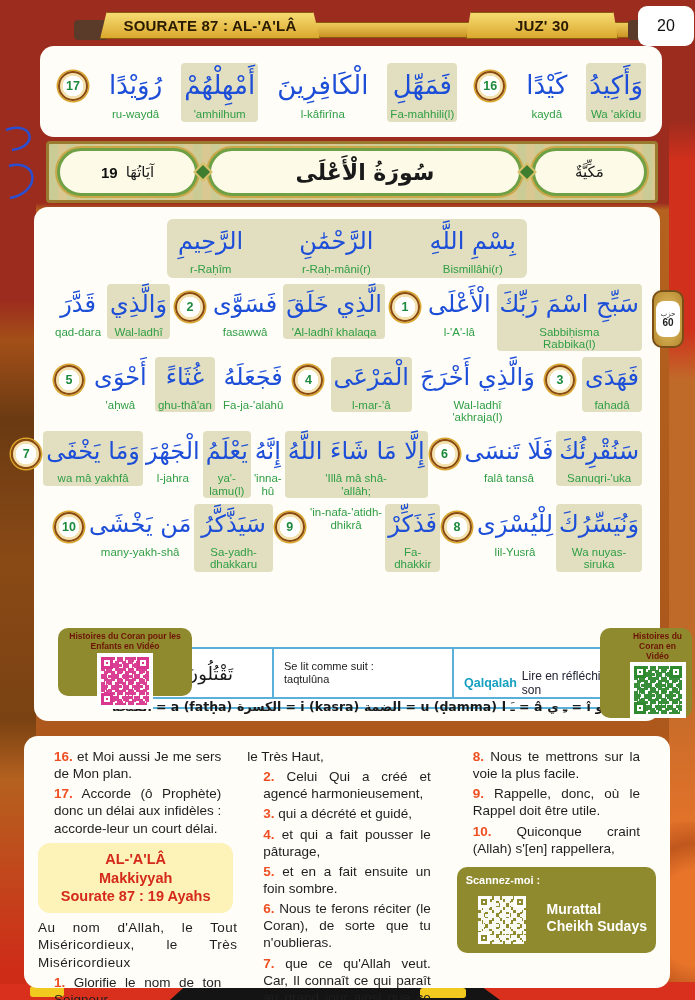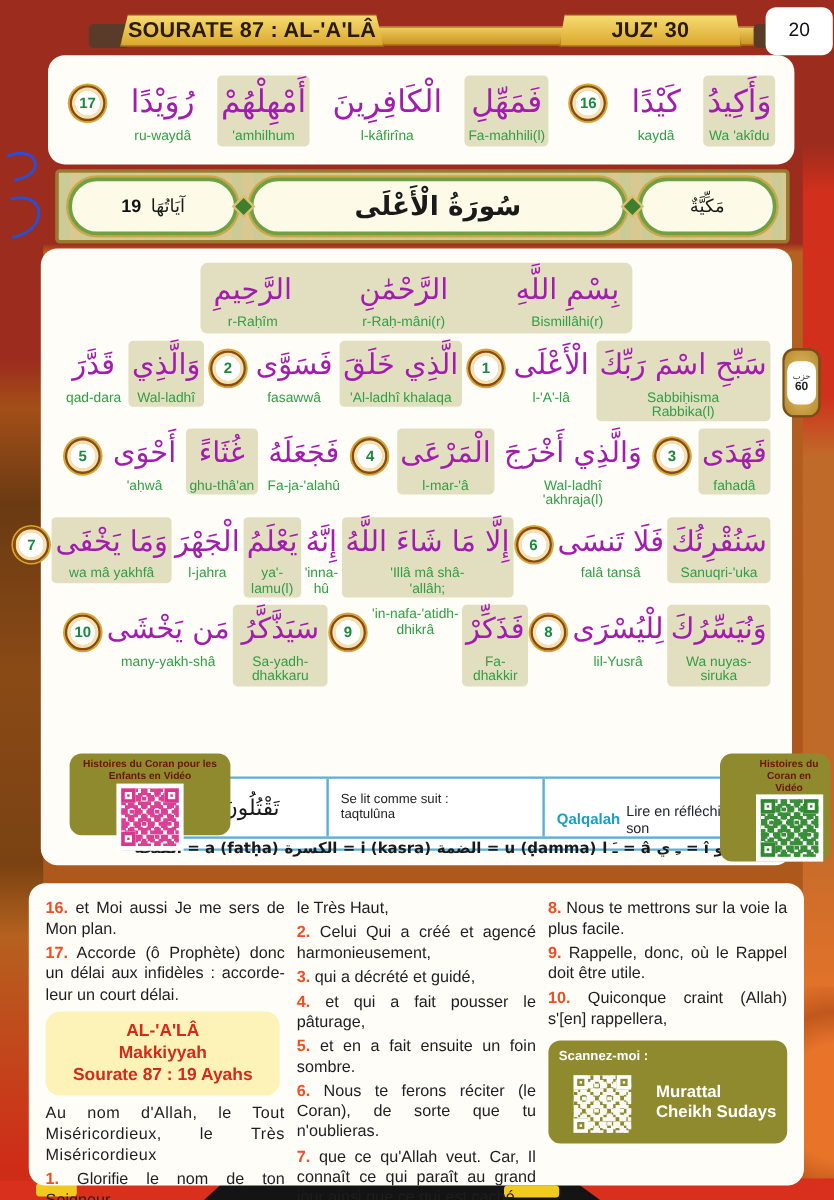--- a/index.html
+++ b/index.html
@@ -21,37 +21,37 @@
     background:radial-gradient(ellipse at 100% 60%,#e8742a 0 35%,#c0571d 55%,rgba(0,0,0,0) 75%);}
   .scribble{left:0;top:118px;z-index:1;}
   
   .ribbon{left:78px;top:22px;width:580px;height:16px;z-index:3;border-radius:4px;
     background:linear-gradient(#f0d060,#c89020);box-shadow:inset 0 0 0 1px #8a5a10;}
   .ribbon::before,.ribbon::after{content:"";position:absolute;top:-2px;height:20px;width:34px;background:#5a3a28;border-radius:4px;}
   .ribbon::before{left:-4px;} .ribbon::after{right:-4px;}
   .tab{position:absolute;top:12px;height:27px;z-index:4;display:flex;align-items:center;justify-content:center;
     background:linear-gradient(#f7dd75,#d9a62a);box-shadow:inset 0 0 0 1px #8a5a10;
     clip-path:polygon(3% 0,97% 0,100% 100%,0 100%);
-    font-weight:bold;font-size:18px;color:#2a1a00;letter-spacing:.2px;}
+    font-weight:bold;font-size:15px;color:#2a1a00;letter-spacing:.2px;}
   .tab-l{left:100px;width:220px;} .tab-r{left:466px;width:152px;}
   .pagenum{left:638px;top:6px;width:56px;height:40px;background:#fff;border-radius:9px;z-index:4;
     display:flex;align-items:center;justify-content:center;font-weight:normal;font-size:16px;color:#111;}
   
   .panel{position:absolute;background:#fffdf8;border-radius:14px;z-index:2;}
   .p1{left:40px;top:46px;width:622px;height:91px;display:flex;align-items:center;}
   .p2{left:34px;top:207px;width:626px;height:514px;}
   .p3{left:24px;top:736px;width:646px;height:252px;padding:12px 14px;box-sizing:border-box;
     display:flex;gap:10px;}
   
   .line{display:flex;flex-direction:row-reverse;justify-content:space-between;align-items:flex-start;
     margin:4px 16px 2px;width:calc(100% - 32px);box-sizing:border-box;}
   .p2 .line{margin:6px 18px 4px;width:auto;}
   .seg{display:flex;flex-direction:column;align-items:center;padding:1px 3px;border-radius:4px;}
   .seg.hl{background:#e2dfc0;}
-  .ar{font-family:"DejaVu Sans",sans-serif;font-size:24px;line-height:1.65;color:#a21caf;white-space:nowrap;direction:rtl;}
+  .ar{font-family:"DejaVu Sans",sans-serif;font-size:24px;line-height:1.65;color:#1d4ed8;white-space:nowrap;direction:rtl;}
   .p1 .ar{font-size:26px;}
   .tr{font-size:11.5px;color:#2f9e44;text-align:center;line-height:1.08;margin-top:1px;max-width:88px;}
   .vnum{width:26px;height:26px;border-radius:50%;margin:8px 2px 0;flex:none;
     display:flex;align-items:center;justify-content:center;color:#1c8a3c;font-weight:bold;font-size:12.5px;
     background:radial-gradient(#fff 55%,#f3e2b0 56% 72%,#b5651d 73%);
     border:2px solid #8a4a10;box-shadow:0 0 0 1.5px #d9a62a;}
   
   .band{left:46px;top:141px;width:612px;height:62px;z-index:2;box-sizing:border-box;
     background:#eadfb2;border:3px solid #9a7a2f;border-radius:4px;
     background-image:repeating-linear-gradient(90deg,rgba(122,154,74,.28) 0 9px,rgba(176,140,63,.28) 9px 18px);
@@ -98,21 +98,21 @@
       conic-gradient(var(--c) 25%,transparent 0 50%,var(--c) 0 75%,transparent 0);
     background-size:7px 7px,11px 11px;opacity:.95;}
   .qr .f{position:absolute;width:12px;height:12px;border:3px solid var(--c);background:#fff;box-sizing:border-box;}
   .qr .f::after{content:"";position:absolute;inset:2px;background:var(--c);}
   .f1{top:2px;left:2px;} .f2{top:2px;right:2px;} .f3{bottom:2px;left:2px;}
   .qr.inv{background:transparent;box-shadow:none;}
   .qr.inv .f{background:#8f8a2e;}
   .qr-pink{--c:#d9368f;} .qr-green{--c:#2f8a2f;} .qr-white{--c:#ffffff;}
   
   .tcol{flex:1;min-width:0;font-size:13.5px;line-height:1.27;color:#1e1e1e;text-align:justify;}
-  .titem{margin:0 0 3px;} .tnum{color:#ee4f23;}
+  .titem{margin:0 16px 3px;} .tnum{color:#ee4f23;}
   .lead{margin:0 0 3px;}
   .sbox{background:#fdf2b8;border-radius:12px;padding:7px 6px;margin:6px 4px 6px 0;text-align:center;
     color:#d42a1a;font-weight:bold;font-size:14.5px;line-height:1.3;}
   .basmala{margin:0 0 3px;letter-spacing:.4px;}
   .scan{background:#8f8a2e;border-radius:10px;margin-top:10px;padding:7px 9px;color:#fff;}
   .scan .slabel{font-size:11px;font-weight:bold;margin-bottom:3px;text-align:left;}
   .scan .srow{display:flex;align-items:center;gap:9px;}
   .scan .sname{font-weight:bold;font-size:14px;line-height:1.25;text-align:left;}
 </style>
 </head>

